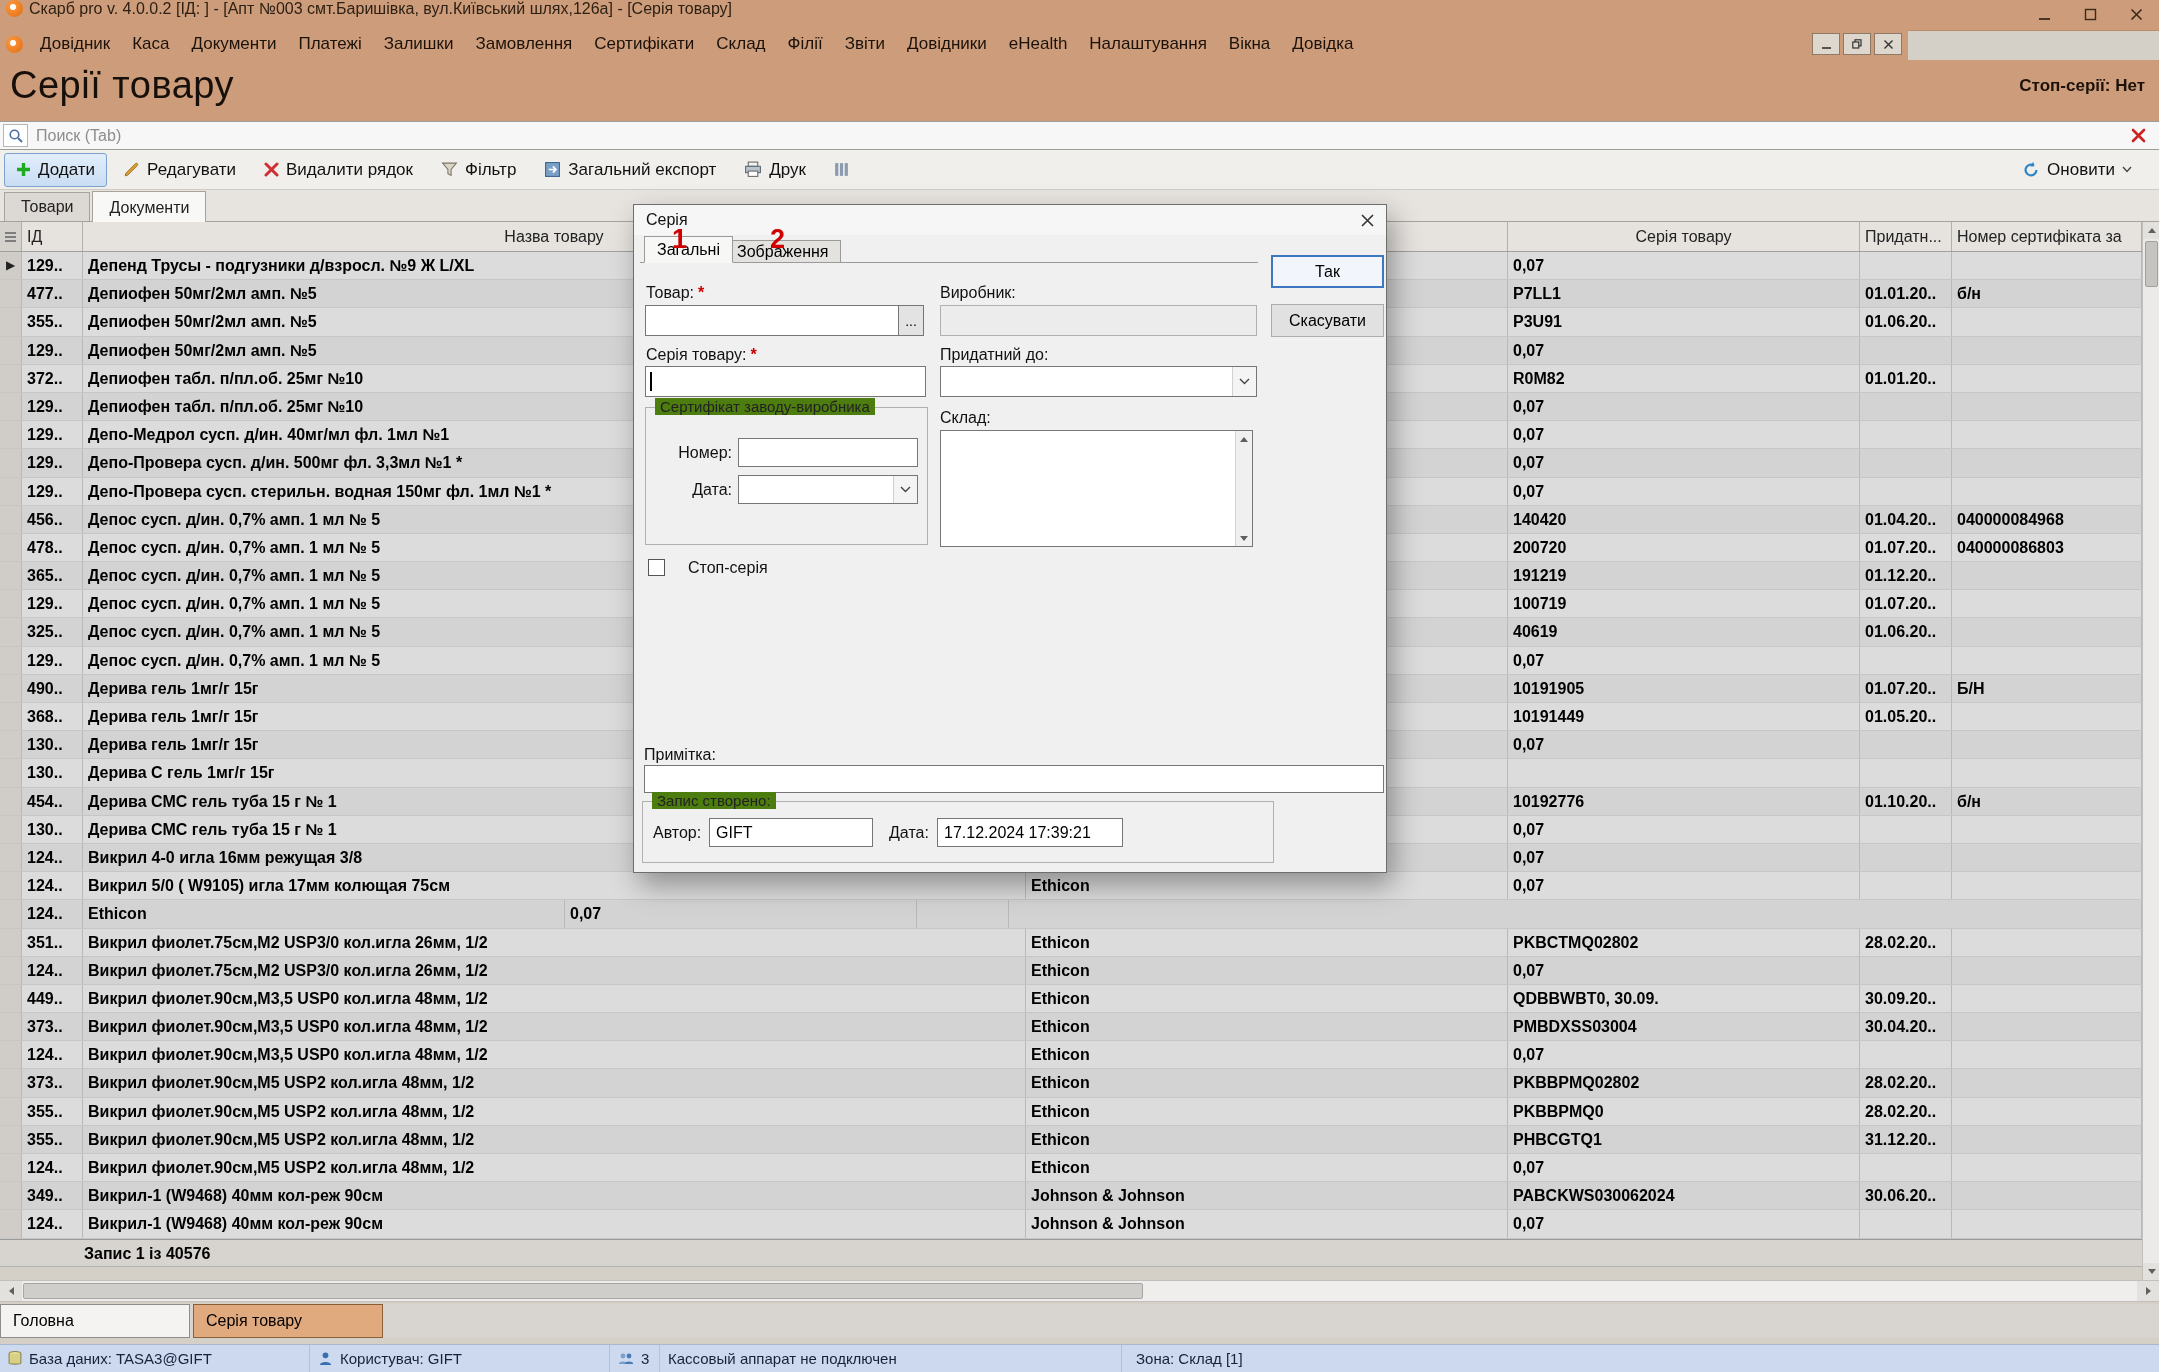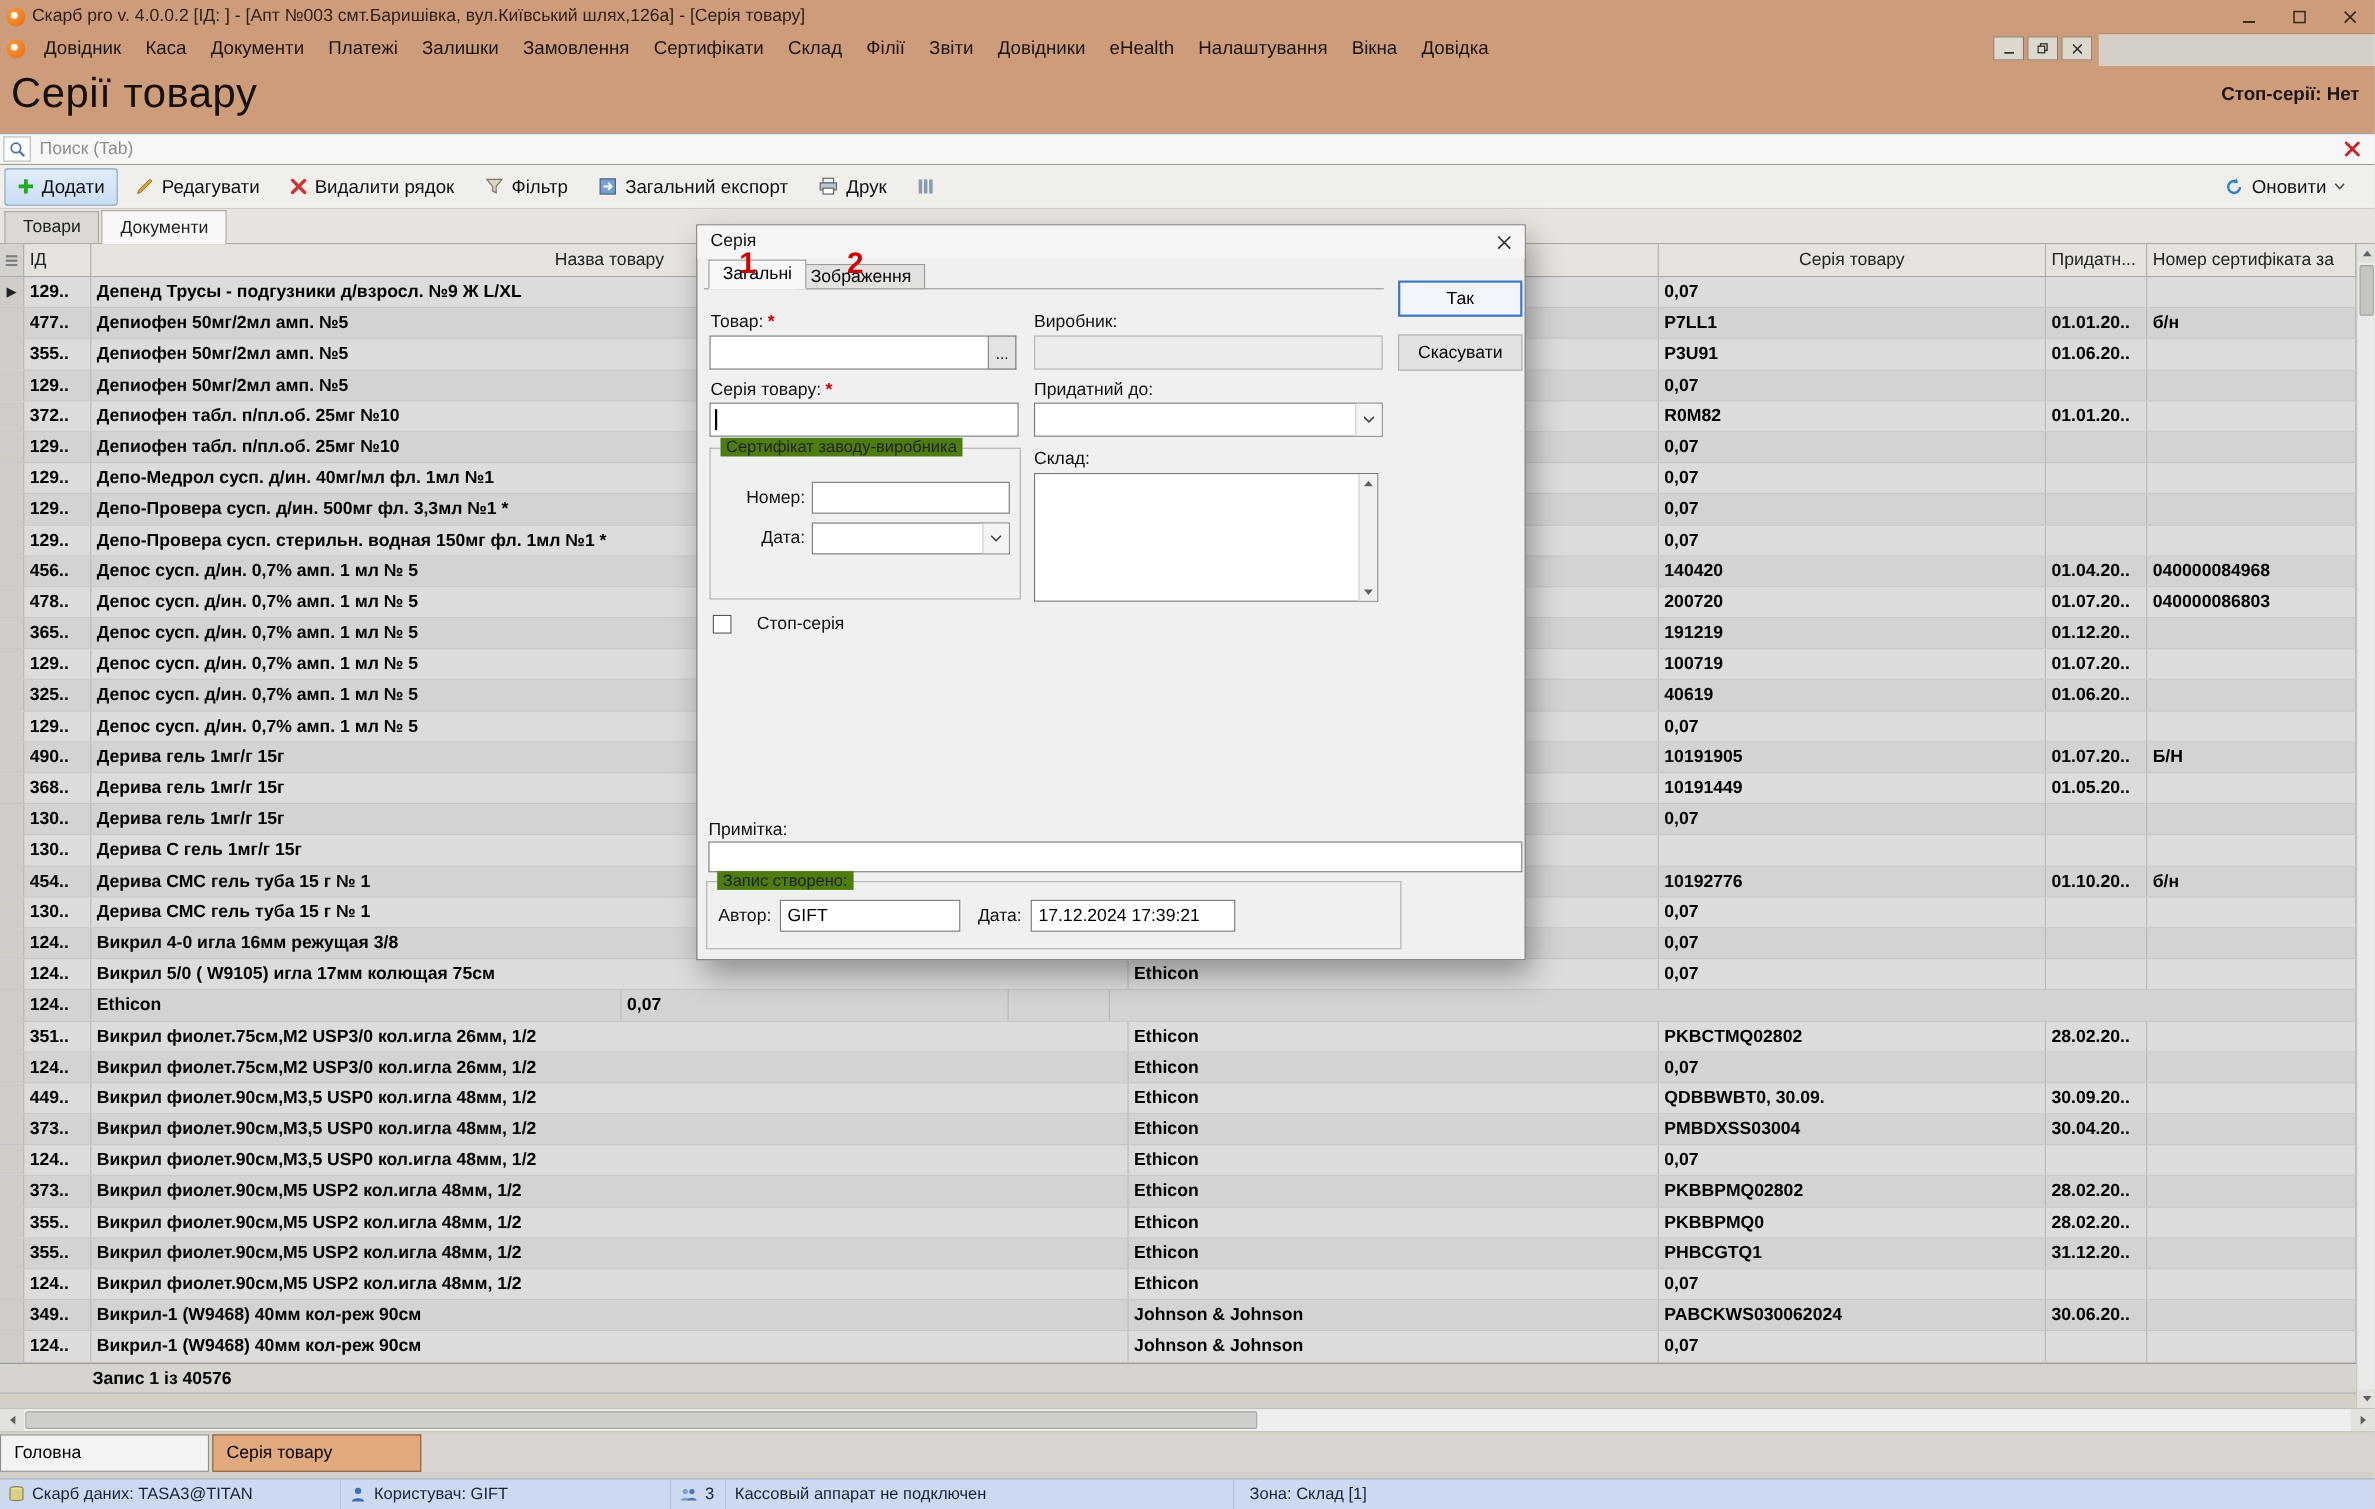--- a/index.html
+++ b/index.html
@@ -1,21 +1,21 @@
 <!DOCTYPE html>
 <html><head>
 <meta charset="utf-8">
 <style>
   * { margin:0; padding:0; box-sizing:border-box; }
   html,body { width:2159px; height:1372px; overflow:hidden; }
   body { font-family:"Liberation Sans", sans-serif; }
   #app { position:relative; width:2159px; height:1372px; background:#d4d0c8; overflow:hidden; }
 
   
-  .titlebar { position:absolute; left:0; top:0; width:2159px; height:31px; background:#cd9d7b; border-bottom:1px solid #bd8d69; display:flex; align-items:center; }
+  .titlebar { position:absolute; left:0; top:0; width:2159px; height:31px; background:#cd9d7b; border-bottom:1px solid #bd8d69; display:flex; align-items:flex-start; }
   .logo { width:17px; height:17px; border-radius:50%; background:radial-gradient(circle at 35% 35%, #ff9a3c, #e06a10); position:relative; margin:0 6px 0 6px; flex:none; }
   .logo::after { content:""; position:absolute; left:4px; top:4px; width:6px; height:6px; border-radius:50%; background:#fff; }
   .title-text { font-size:16px; color:#2e2013; }
   .win-controls { margin-left:auto; display:flex; height:28px; }
   .win-btn { width:46px; height:28px; display:flex; align-items:center; justify-content:center; }
   .win-btn svg { display:block; }
 
   
   .menubar { position:absolute; left:0; top:28px; width:1908px; height:32px; background:#cd9d7b; display:flex; align-items:center; }
   .menu-items { display:flex; align-items:center; }
@@ -635,21 +635,21 @@
     <div class="btab">Головна</div>
     <div class="btab active">Серія товару</div>
   </div>
 
   <div class="statusbar">
     <div class="ssec s1">
       <svg width="14" height="15" viewBox="0 0 13 14">
           <ellipse cx="6.5" cy="2.6" rx="5.5" ry="2.1" fill="#e8e39a" stroke="#8a8450"></ellipse>
           <path d="M1 2.6 V11.2 C1 12.6 12 12.6 12 11.2 V2.6" fill="#d8d084" stroke="#8a8450"></path>
         </svg>
-      <span>Скарб даних: TASA3@TITAN</span>
+      <span>База даних: TASA3@GIFT</span>
     </div>
     <div class="ssec s2">
       <svg width="15" height="15" viewBox="0 0 14 14">
           <circle cx="7" cy="4" r="2.7" fill="#3a6fb0"></circle>
           <path d="M1.8 13 C1.8 9.4 12.2 9.4 12.2 13 Z" fill="#3a6fb0"></path>
         </svg>
       <span>Користувач: GIFT</span>
     </div>
     <div class="ssec s3">
       <svg width="16" height="14" viewBox="0 0 16 14">

